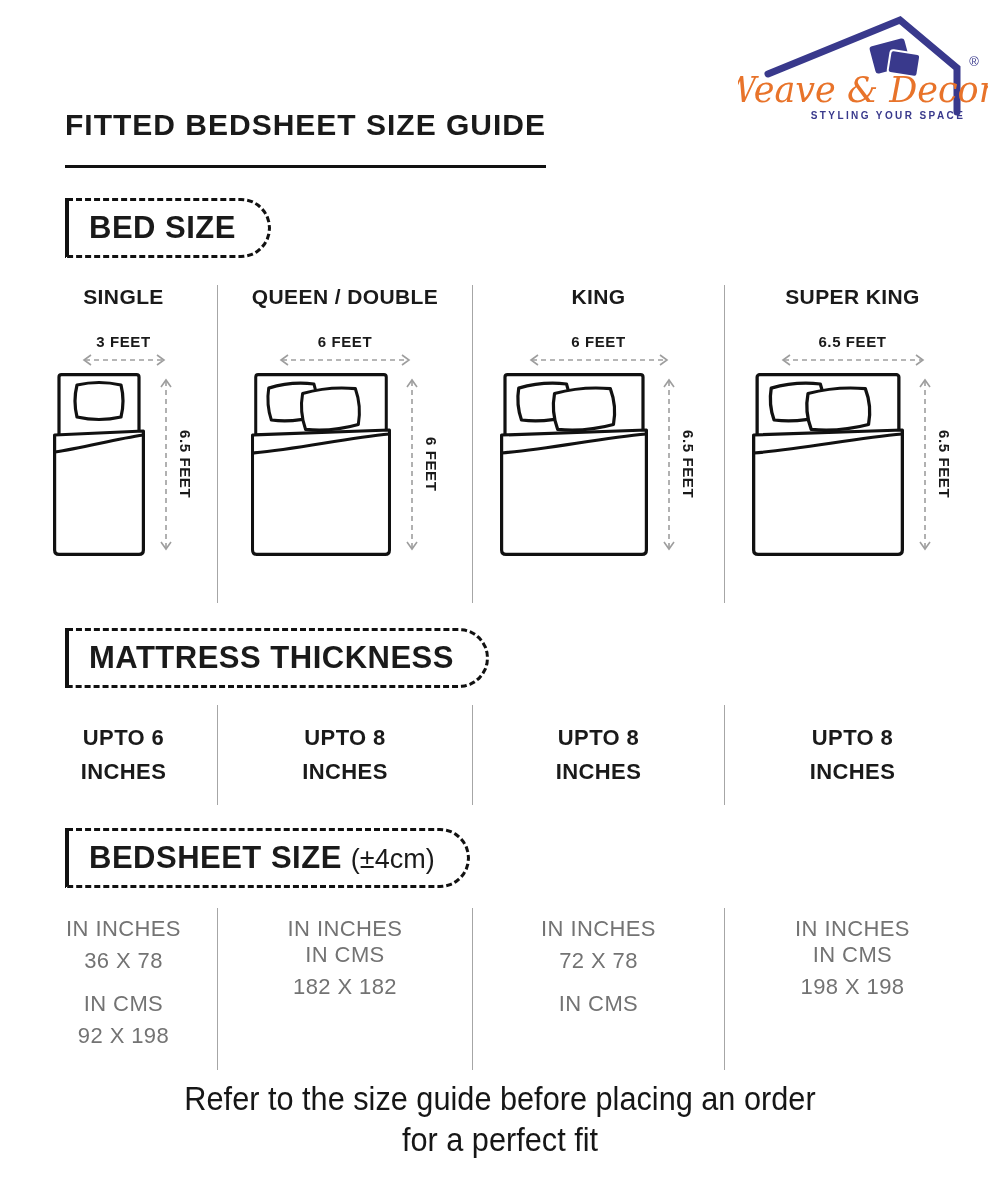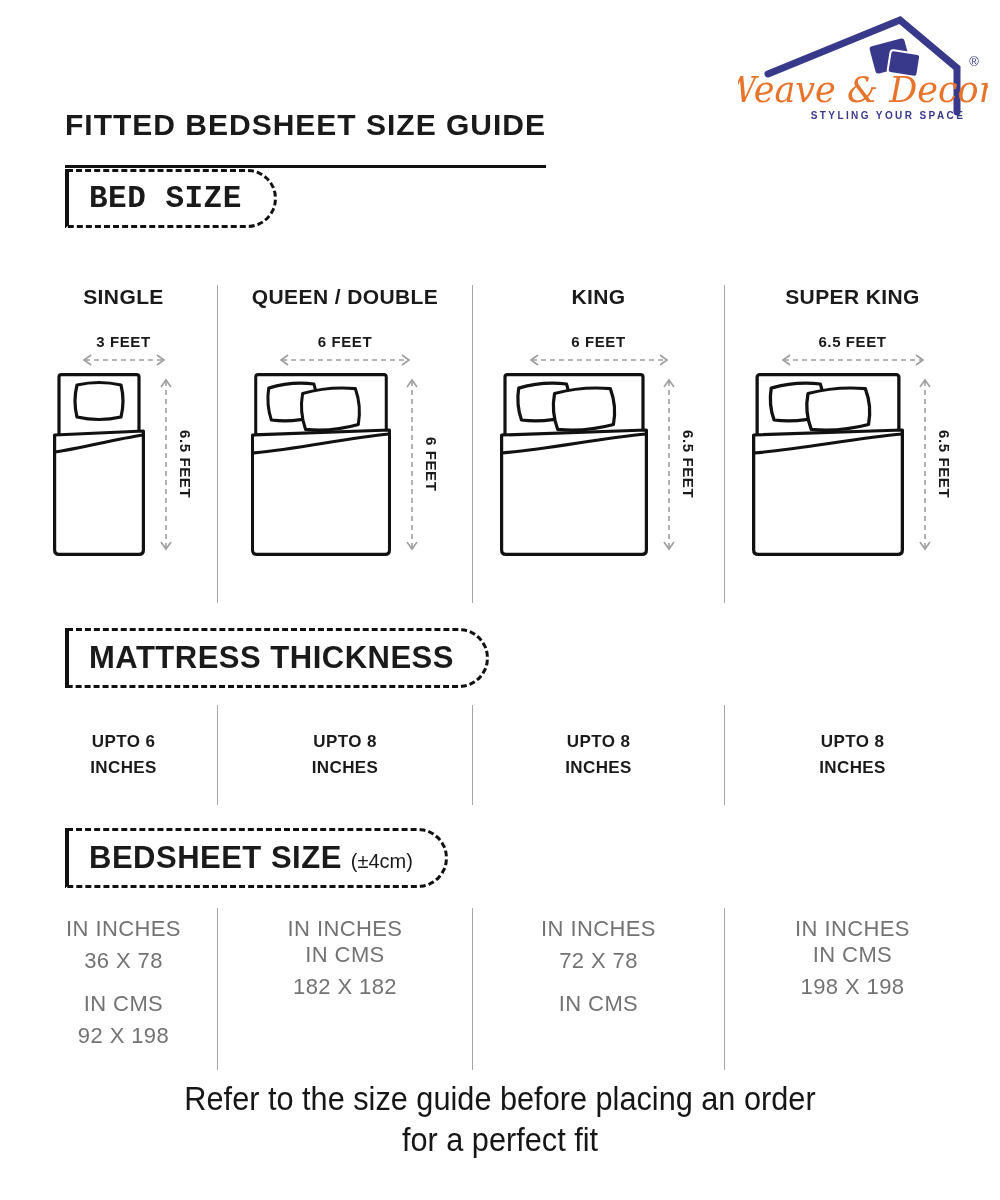--- a/index.html
+++ b/index.html
@@ -12,22 +12,22 @@
   
   .page-title { position:absolute; left:65px; top:108px; font-size:30px; font-weight:bold;
                 letter-spacing:1px; border-bottom:3px solid #111; padding-bottom:23px;
                 display:inline-block; white-space:nowrap; }
 
   
   .pill { position:absolute; display:inline-flex; align-items:baseline;
           border:3px dashed #111; border-left:4px solid #111;
           border-radius:0 30px 30px 0; padding:9px 32px 9px 20px;
           font-size:31px; font-weight:bold; letter-spacing:.5px; white-space:nowrap; background:#fff; }
-  .pill-note { font-weight:normal; font-size:20px; margin-left:9px; letter-spacing:0; }
-  .pill-bedsize  { left:65px; top:169px;font-family:Liberation Mono, monospace; }
+  .pill-note { font-weight:normal; font-size:27px; margin-left:9px; letter-spacing:0; }
+  .pill-bedsize  { left:65px; top:198px; }
   .pill-mattress { left:65px; top:628px; }
   .pill-sheet    { left:65px; top:828px; }
 
   
   .grid { position:absolute; left:30px; width:950px; display:grid;
           grid-template-columns:188px 255px 252px 255px; }
   .bed-grid      { top:285px; }
   .mattress-grid { top:705px; }
   .sheet-grid    { top:908px; }
 
@@ -40,21 +40,21 @@
   .dim-label { font-size:15px; font-weight:bold; letter-spacing:.6px; margin-bottom:2px; }
   .h-arrow   { display:block; margin-bottom:5px; }
   .bed-row   { display:flex; align-items:flex-start; }
   .bed-svg   { display:block; }
   .v-dim     { display:flex; align-items:center; margin-left:13px; height:183px; }
   .v-label   { writing-mode:vertical-rl; text-orientation:mixed; font-size:15px; font-weight:bold;
                letter-spacing:.6px; margin-left:3px; white-space:nowrap; }
 
   
   .mattress-cell { height:100px; display:flex; flex-direction:column; align-items:center;
-                   justify-content:center; font-size:17px; font-weight:bold; letter-spacing:.4px;
+                   justify-content:center; font-size:22px; font-weight:bold; letter-spacing:.4px;
                    line-height:1.55; text-align:center; }
 
   
   .sheet-cell { height:162px; text-align:center; padding-top:8px; font-size:22px; color:#737373; }
   .sheet-label { letter-spacing:.4px; }
   .sheet-val   { margin:6px 0 17px 0; letter-spacing:.4px; }
 
   
   .footer { position:absolute; left:0; top:1078px; width:1000px; text-align:center;
             font-size:33px; color:#161616; line-height:1.25; transform:scaleX(.93);

